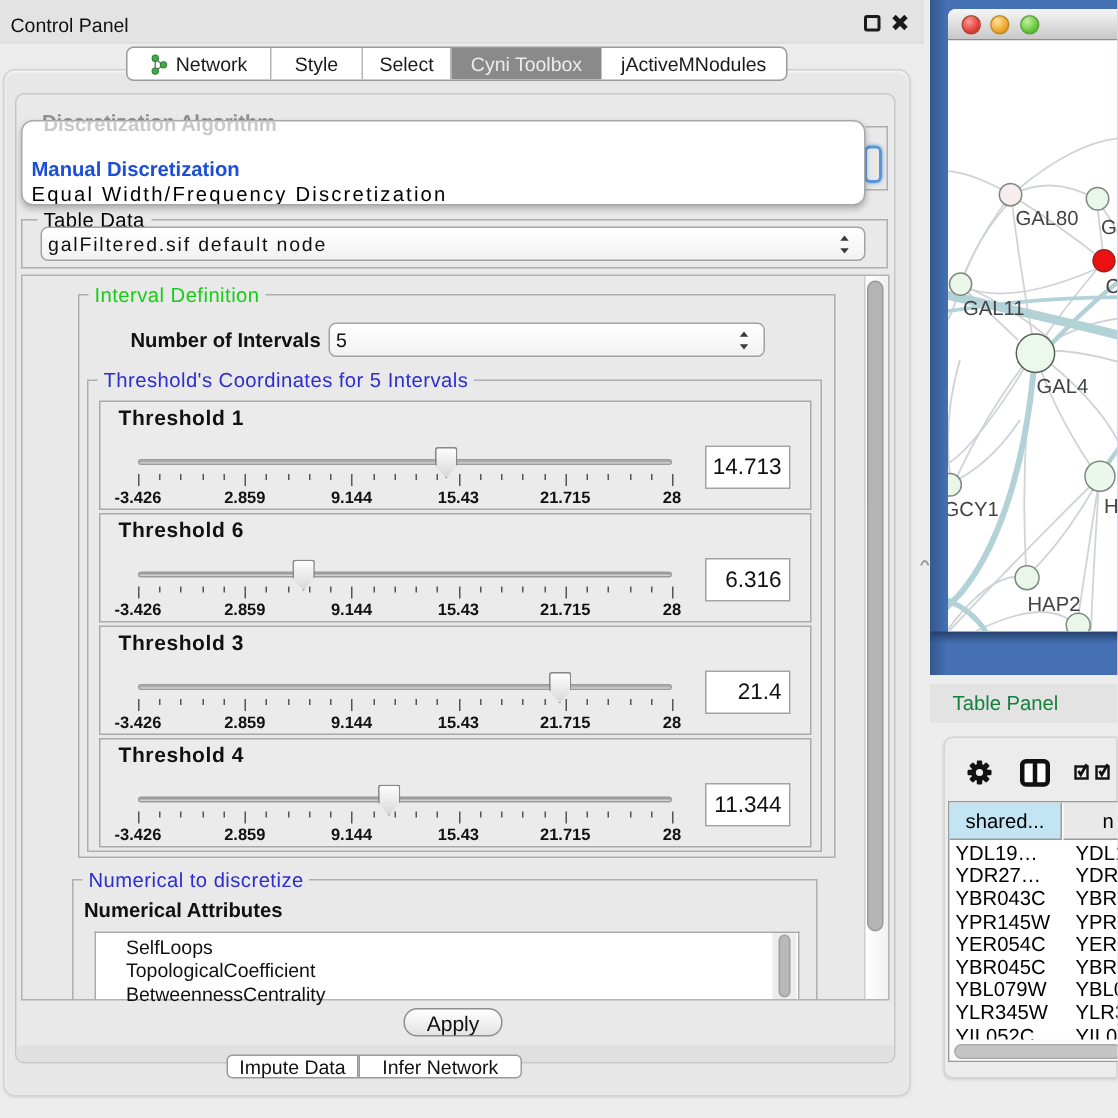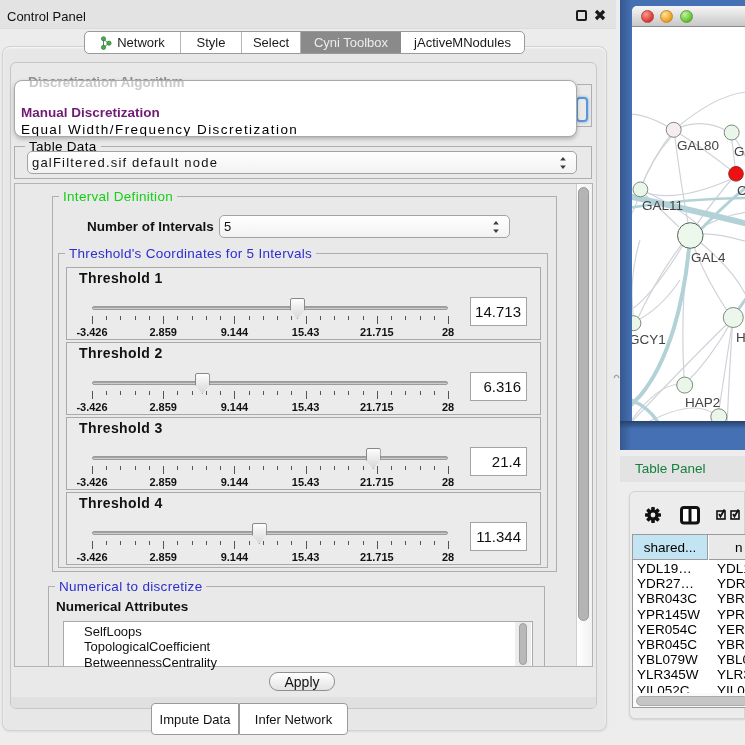--- a/index.html
+++ b/index.html
@@ -112,21 +112,21 @@
   <span class="txt" style="letter-spacing:1.2px;">galFiltered.sif default node</span>
   <svg class="arr" viewBox="0 0 8 13" style="width:8px;height:13px;">
       <path d="M4 0.5 L6.8 4 L1.2 4 Z" fill="#3a3a3a"></path>
       <path d="M4 12.5 L6.8 9 L1.2 9 Z" fill="#3a3a3a"></path>
     </svg>
 </div>
 
 <div class="abs" style="left:14px; top:80px; width:563px; height:57px; background:#fff; border:1px solid #a9a9a9;
   border-radius:8px; box-shadow:0 2px 4px rgba(0,0,0,0.25); overflow:hidden;">
   <div style="position:absolute; left:14px; top:-6px; font-size:13.5px; font-weight:bold; color:#c9c9c9;">Discretization Algorithm</div>
-  <div style="position:absolute; left:6px; top:24px; font-size:13.5px; font-weight:bold; color:#701a75;">Manual Discretization</div>
+  <div style="position:absolute; left:6px; top:24px; font-size:13.5px; font-weight:bold; color:#1d4ed8;">Manual Discretization</div>
   <div style="position:absolute; left:6px; top:41px; font-size:13.5px; letter-spacing:1.45px; color:#000;">Equal Width/Frequency Discretization</div>
 </div>
 
 <div class="abs" style="left:14px; top:183px; width:579px; height:484px; border:1px solid #b3b3b3; background:#e9e9e9; overflow:hidden;" id="scrollpane">
 
   <div style="position:absolute; right:0px; top:0; width:16px; height:482px; background:linear-gradient(90deg,#ffffff,#f1f1f1); border-left:1px solid #cfcfcf;"></div>
   <div style="position:absolute; right:3px; top:3px; width:11px; height:434px; background:#b4b4b4; border:1px solid #999; border-radius:6px;"></div>
 </div>
 
 <div class="abs fs" style="left:52px; top:196px; width:505px; height:376px;">
@@ -178,21 +178,21 @@
       <div class="tick" style="left:381.00px; top:48px; height:8px;"></div>
       <div class="tlab" style="left:25.00px; top:58px;">-3.426</div>
       <div class="tlab" style="left:96.20px; top:58px;">2.859</div>
       <div class="tlab" style="left:167.40px; top:58px;">9.144</div>
       <div class="tlab" style="left:238.60px; top:58px;">15.43</div>
       <div class="tlab" style="left:309.80px; top:58px;">21.715</div>
       <div class="tlab" style="left:381.00px; top:58px;">28</div>
       <div class="vbox">14.713</div>
     </div>
     <div class="tpanel abs" style="top:342px;">
-      <div class="tl">Threshold 2</div>
+      <div class="tl">Threshold 6</div>
       <div class="track"></div>
       <div class="thumb" style="left:127.85932030802522px;"></div>
       <div class="tick" style="left:25.00px; top:48px; height:8px;"></div>
       <div class="tick" style="left:39.24px; top:48px; height:4px;"></div>
       <div class="tick" style="left:53.48px; top:48px; height:4px;"></div>
       <div class="tick" style="left:67.72px; top:48px; height:4px;"></div>
       <div class="tick" style="left:81.96px; top:48px; height:4px;"></div>
       <div class="tick" style="left:96.20px; top:48px; height:8px;"></div>
       <div class="tick" style="left:110.44px; top:48px; height:4px;"></div>
       <div class="tick" style="left:124.68px; top:48px; height:4px;"></div>
@@ -306,21 +306,21 @@
 <div class="abs" style="left:56px; top:599px; font-size:13.5px; font-weight:bold; color:#111;">Numerical Attributes</div>
 <div class="abs" style="left:63px; top:621px; width:470px; height:45px; background:#fff; border:1px solid #a9a9a9; border-bottom:none; font-size:13px; color:#111;">
   <div style="padding:2px 0 0 20px; line-height:15.4px;">SelfLoops<br>TopologicalCoefficient<br>BetweennessCentrality</div>
   <div style="position:absolute; right:1px; top:0; width:16px; height:44px; background:#ededed;"></div>
   <div style="position:absolute; right:5px; top:1px; width:8px; height:42px; background:#b8b8b8; border:1px solid #a0a0a0; border-radius:5px;"></div>
 </div>
 
 <div class="abs" style="left:269px; top:672px; width:66px; height:19px; background:linear-gradient(#ffffff,#e3e3e3);
   border:1px solid #8f8f8f; border-radius:9px; font-size:14px; color:#111; text-align:center; padding-top:1px;">Apply</div>
 
-<div class="abs" style="left:151px; top:703px; display:flex; height:32px;">
+<div class="abs" style="left:151px; top:703px; display:flex; height:16px;">
   <div class="btab" style="width:88px; border-radius:4px 0 0 4px;">Impute Data</div>
   <div class="btab" style="width:109px; border-radius:0 4px 4px 0;">Infer Network</div>
 </div>
 
 <div class="abs" style="left:613px; top:366px; width:7px; height:10px;">
   <svg width="7" height="10">
       <path d="M1 8 Q3.5 2 6 8" stroke="#9a9a9a" stroke-width="1.2" fill="none"></path>
     </svg>
 </div>
 

